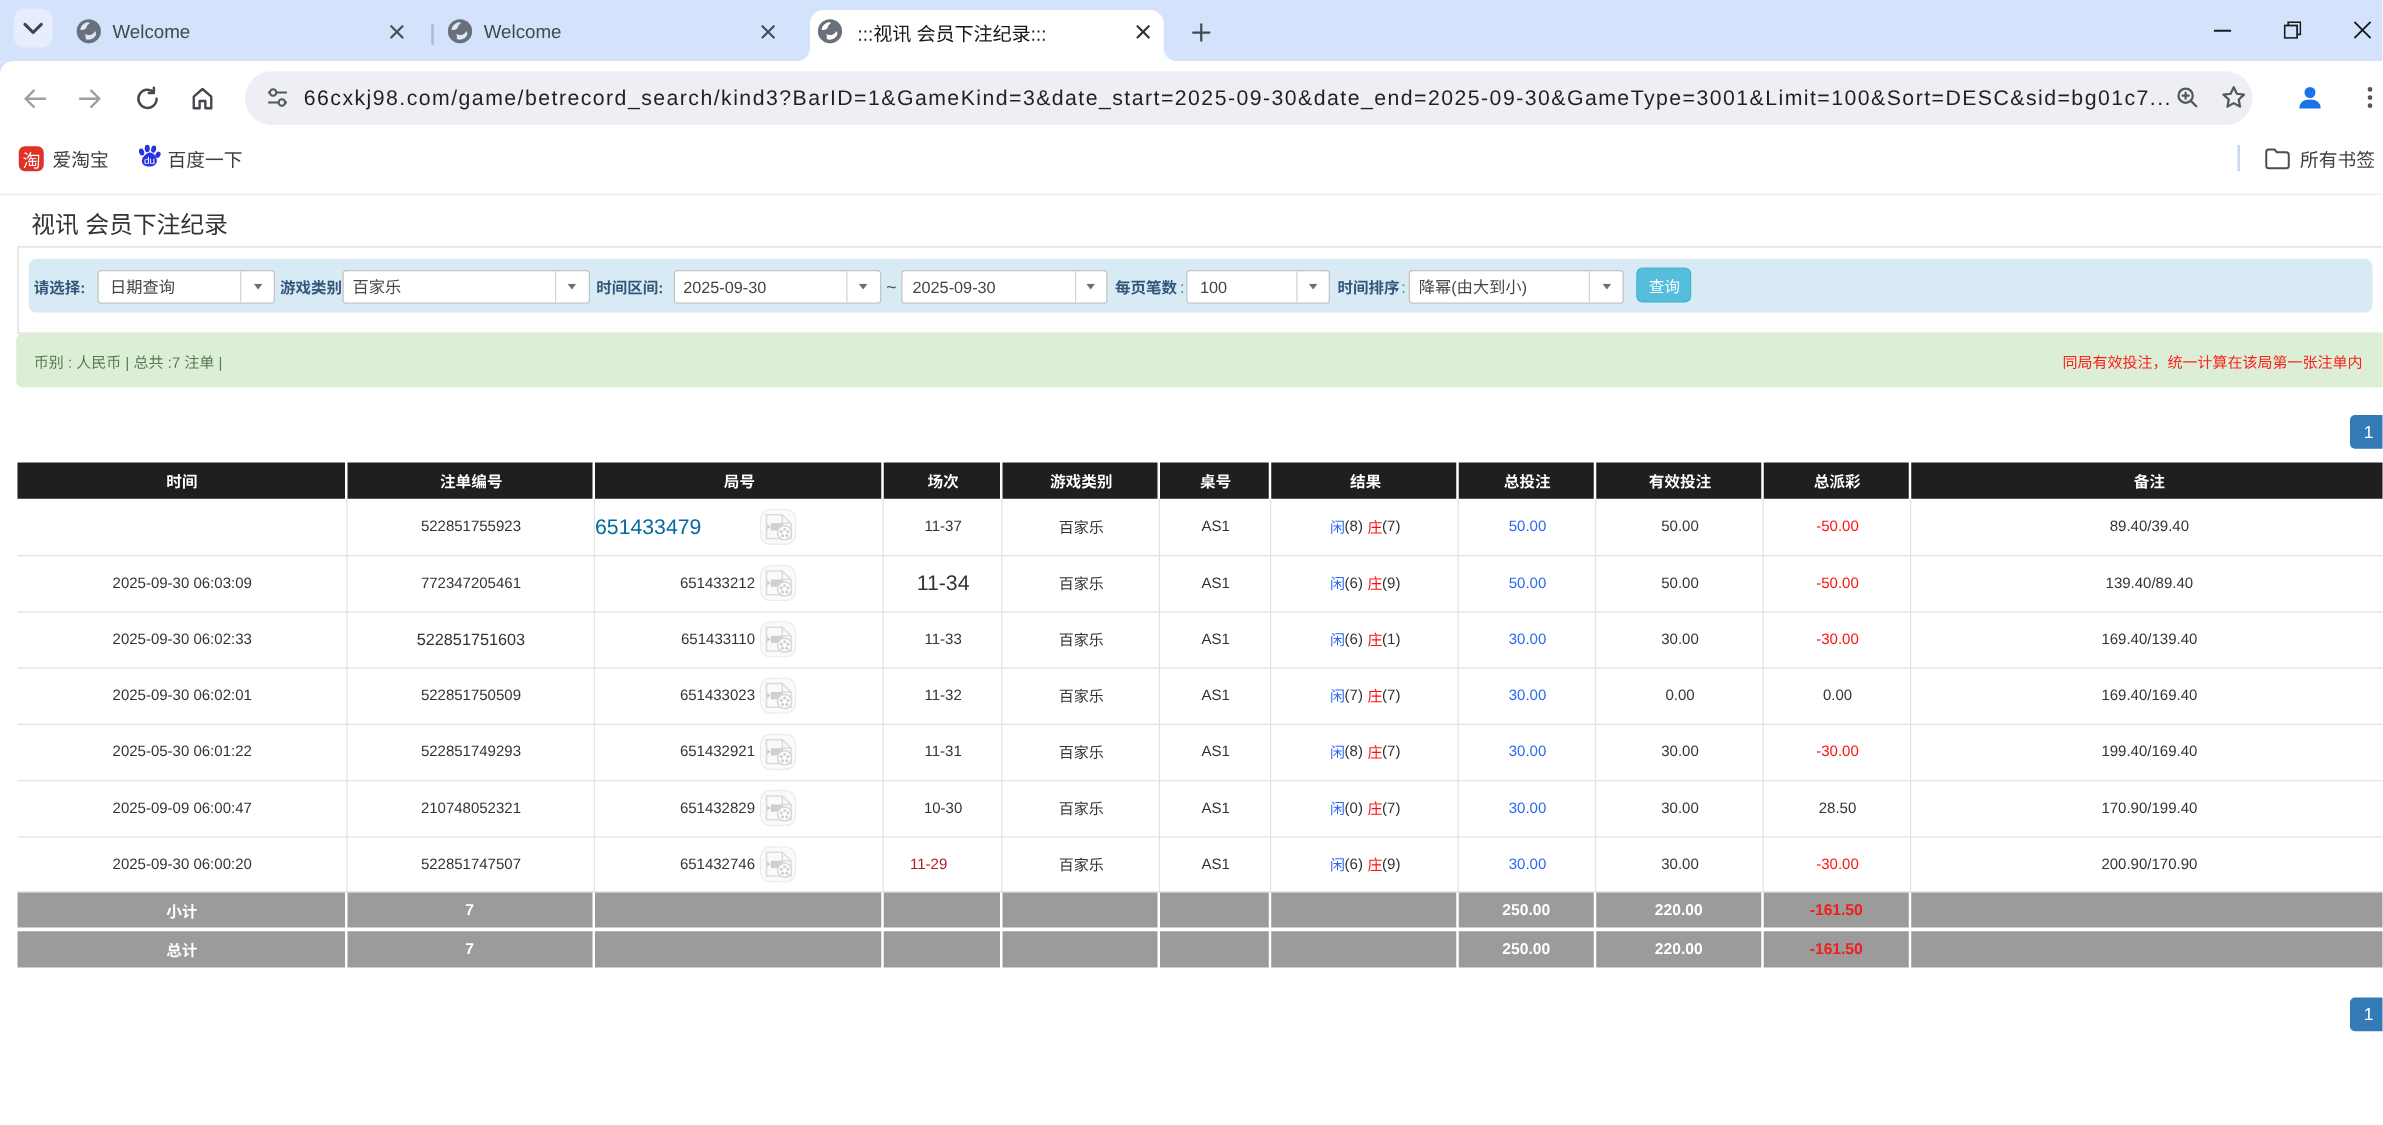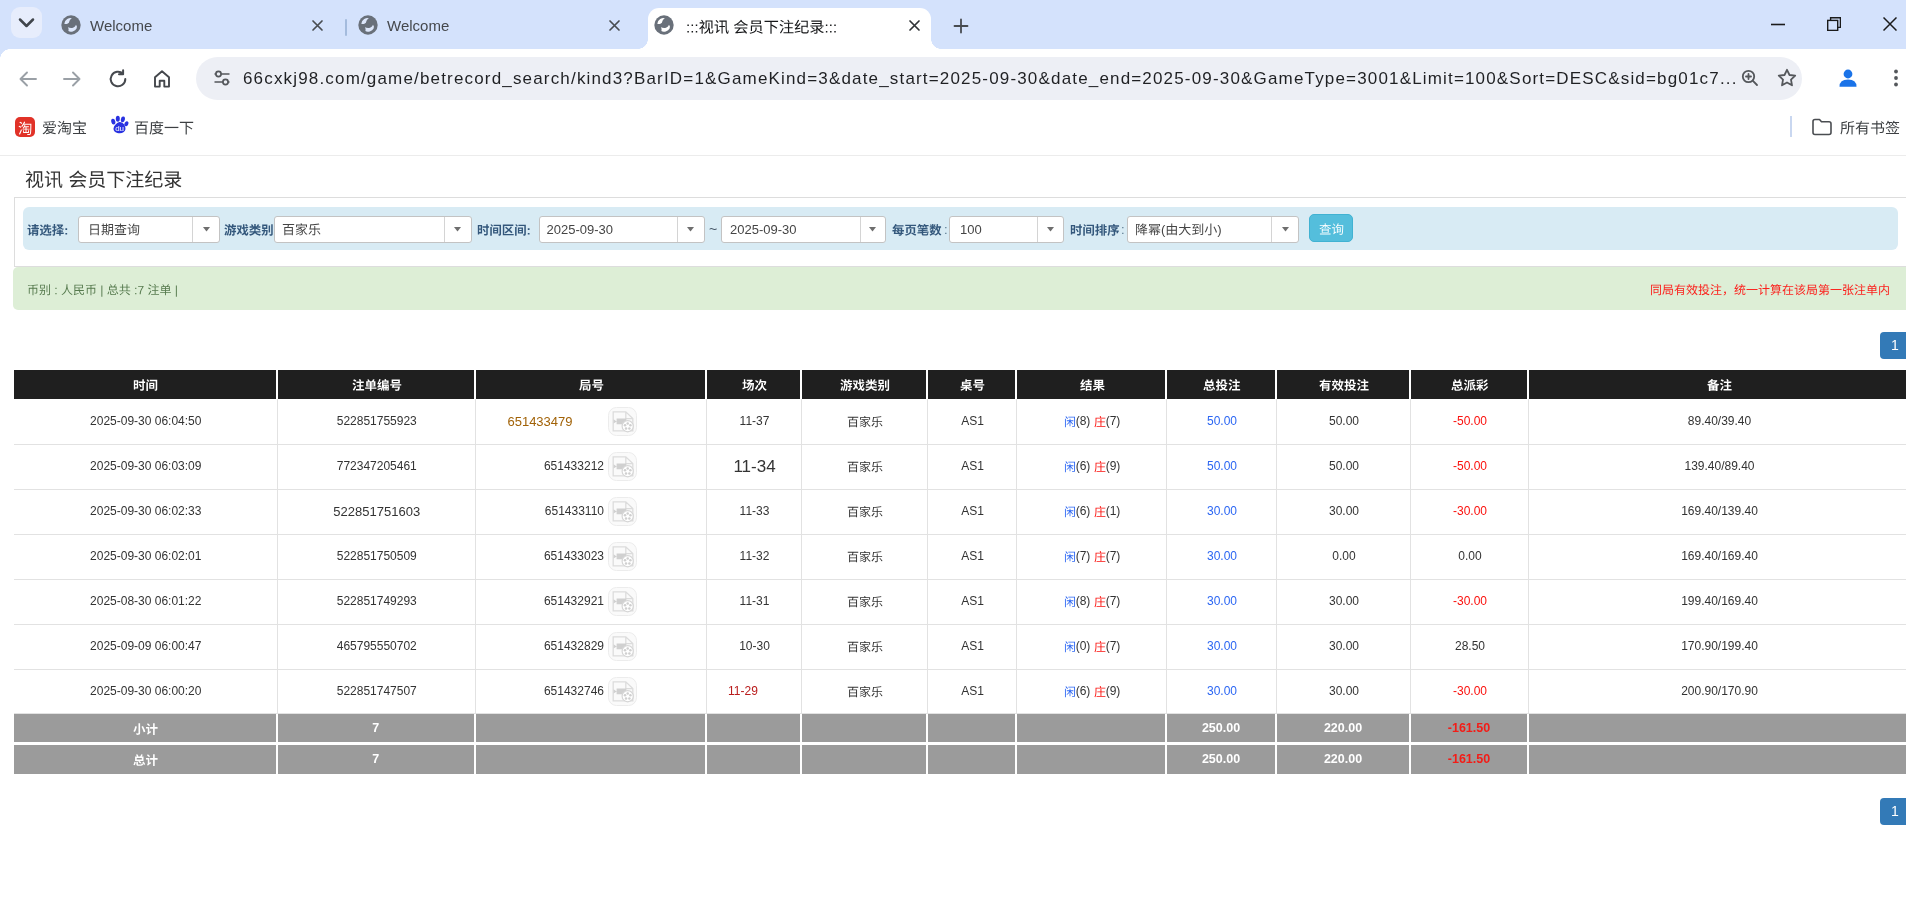--- a/index.html
+++ b/index.html
@@ -460,23 +460,22 @@
     <div style="position:absolute;left:1276px;top:399px;width:1px;height:315px;background:#e2e2e2"></div>
     <div style="position:absolute;left:1410px;top:399px;width:1px;height:315px;background:#e2e2e2"></div>
     <div style="position:absolute;left:1528px;top:399px;width:1px;height:315px;background:#e2e2e2"></div>
     <div style="position:absolute;left:14px;top:444px;width:1896px;height:1px;background:#e2e2e2"></div>
     <div style="position:absolute;left:14px;top:489px;width:1896px;height:1px;background:#e2e2e2"></div>
     <div style="position:absolute;left:14px;top:534px;width:1896px;height:1px;background:#e2e2e2"></div>
     <div style="position:absolute;left:14px;top:579px;width:1896px;height:1px;background:#e2e2e2"></div>
     <div style="position:absolute;left:14px;top:624px;width:1896px;height:1px;background:#e2e2e2"></div>
     <div style="position:absolute;left:14px;top:669px;width:1896px;height:1px;background:#e2e2e2"></div>
     <div style="position:absolute;left:14px;top:713px;width:1896px;height:1px;background:#e2e2e2"></div>
-    <div style="position:absolute;left:15px;top:399px;width:261.5px;height:45px;line-height:45px;font-size:12px;color:#333;text-align:center">2025-09-30 06:04:50</div>
     <div style="position:absolute;left:278.5px;top:399px;width:196.5px;height:45px;line-height:45px;font-size:12px;color:#333;text-align:center">522851755923</div>
-    <div style="position:absolute;left:476px;top:399px;width:128px;height:45px;line-height:45px;font-size:13px;color:#a16207;text-align:center">651433479</div>
+    <div style="position:absolute;left:476px;top:399px;width:128px;height:45px;line-height:45px;font-size:17px;color:#0369a1;text-align:left">651433479</div>
     <svg style="position:absolute;left:608px;top:407.0px;" width="29" height="29" viewBox="0 0 29 29">
       <rect x="0.5" y="0.5" width="28" height="28" rx="8" fill="#fafafa" stroke="#ececec"></rect>
       <path d="M5.2 4.8 H17.8 L24.8 11.6 V23.8 H5.2 Z M17.8 4.8 V11.6 H24.8" fill="none" stroke="#dcdcdc" stroke-width="1.3"></path>
       <path d="M8.6 11.5 H18.4 V17.3 H8.6 Z M8.6 14.4 L5.6 12.2 V16.6 Z" fill="#d0d0d0"></path>
       <circle cx="19.7" cy="19.2" r="5.6" fill="#fff" stroke="#d6d6d6" stroke-width="1.2"></circle>
       <g fill="#cfcfcf">
         <circle cx="19.7" cy="16.4" r="1.25"></circle>
         <circle cx="17" cy="18.3" r="1.25"></circle>
         <circle cx="18" cy="21.5" r="1.25"></circle>
         <circle cx="21.4" cy="21.5" r="1.25"></circle>
@@ -600,21 +599,21 @@
     </svg>
     <div style="position:absolute;left:1075.6669921875px;top:534px;width:40px;height:45px;line-height:45px;font-size:12px;color:#333">(7)</div>
     <svg style="position:absolute;left:1093.7px;top:549.3px;overflow:visible" width="14" height="15" fill="#fb100c">
       <use href="#g90" transform="translate(0.0 12.2) scale(0.012 -0.012)"></use>
     </svg>
     <div style="position:absolute;left:1105.6669921875px;top:534px;width:40px;height:45px;line-height:45px;font-size:12px;color:#333">(7)</div>
     <div style="position:absolute;left:1168px;top:534px;width:108px;height:45px;line-height:45px;font-size:12px;color:#2b66f3;text-align:center">30.00</div>
     <div style="position:absolute;left:1278px;top:534px;width:132px;height:45px;line-height:45px;font-size:12px;color:#333;text-align:center">0.00</div>
     <div style="position:absolute;left:1412px;top:534px;width:116px;height:45px;line-height:45px;font-size:12px;color:#333;text-align:center">0.00</div>
     <div style="position:absolute;left:1530px;top:534px;width:379px;height:45px;line-height:45px;font-size:12px;color:#333;text-align:center">169.40/169.40</div>
-    <div style="position:absolute;left:15px;top:579px;width:261.5px;height:45px;line-height:45px;font-size:12px;color:#333;text-align:center">2025-08-30 06:01:22</div>
+    <div style="position:absolute;left:15px;top:579px;width:261.5px;height:45px;line-height:45px;font-size:12px;color:#333;text-align:center">2025-05-30 06:01:22</div>
     <div style="position:absolute;left:278.5px;top:579px;width:196.5px;height:45px;line-height:45px;font-size:12px;color:#333;text-align:center">522851749293</div>
     <div style="position:absolute;left:476px;top:579px;width:128px;height:45px;line-height:45px;font-size:12px;color:#333;text-align:right">651432921</div>
     <svg style="position:absolute;left:608px;top:587.0px;" width="29" height="29" viewBox="0 0 29 29">
       <rect x="0.5" y="0.5" width="28" height="28" rx="8" fill="#fafafa" stroke="#ececec"></rect>
       <path d="M5.2 4.8 H17.8 L24.8 11.6 V23.8 H5.2 Z M17.8 4.8 V11.6 H24.8" fill="none" stroke="#dcdcdc" stroke-width="1.3"></path>
       <path d="M8.6 11.5 H18.4 V17.3 H8.6 Z M8.6 14.4 L5.6 12.2 V16.6 Z" fill="#d0d0d0"></path>
       <circle cx="19.7" cy="19.2" r="5.6" fill="#fff" stroke="#d6d6d6" stroke-width="1.2"></circle>
       <g fill="#cfcfcf">
         <circle cx="19.7" cy="16.4" r="1.25"></circle>
         <circle cx="17" cy="18.3" r="1.25"></circle>
@@ -636,21 +635,21 @@
     <div style="position:absolute;left:1075.6669921875px;top:579px;width:40px;height:45px;line-height:45px;font-size:12px;color:#333">(8)</div>
     <svg style="position:absolute;left:1093.7px;top:594.3px;overflow:visible" width="14" height="15" fill="#fb100c">
       <use href="#g90" transform="translate(0.0 12.2) scale(0.012 -0.012)"></use>
     </svg>
     <div style="position:absolute;left:1105.6669921875px;top:579px;width:40px;height:45px;line-height:45px;font-size:12px;color:#333">(7)</div>
     <div style="position:absolute;left:1168px;top:579px;width:108px;height:45px;line-height:45px;font-size:12px;color:#2b66f3;text-align:center">30.00</div>
     <div style="position:absolute;left:1278px;top:579px;width:132px;height:45px;line-height:45px;font-size:12px;color:#333;text-align:center">30.00</div>
     <div style="position:absolute;left:1412px;top:579px;width:116px;height:45px;line-height:45px;font-size:12px;color:#fb100c;text-align:center">-30.00</div>
     <div style="position:absolute;left:1530px;top:579px;width:379px;height:45px;line-height:45px;font-size:12px;color:#333;text-align:center">199.40/169.40</div>
     <div style="position:absolute;left:15px;top:624px;width:261.5px;height:45px;line-height:45px;font-size:12px;color:#333;text-align:center">2025-09-09 06:00:47</div>
-    <div style="position:absolute;left:278.5px;top:624px;width:196.5px;height:45px;line-height:45px;font-size:12px;color:#333;text-align:center">465795550702</div>
+    <div style="position:absolute;left:278.5px;top:624px;width:196.5px;height:45px;line-height:45px;font-size:12px;color:#333;text-align:center">210748052321</div>
     <div style="position:absolute;left:476px;top:624px;width:128px;height:45px;line-height:45px;font-size:12px;color:#333;text-align:right">651432829</div>
     <svg style="position:absolute;left:608px;top:632.0px;" width="29" height="29" viewBox="0 0 29 29">
       <rect x="0.5" y="0.5" width="28" height="28" rx="8" fill="#fafafa" stroke="#ececec"></rect>
       <path d="M5.2 4.8 H17.8 L24.8 11.6 V23.8 H5.2 Z M17.8 4.8 V11.6 H24.8" fill="none" stroke="#dcdcdc" stroke-width="1.3"></path>
       <path d="M8.6 11.5 H18.4 V17.3 H8.6 Z M8.6 14.4 L5.6 12.2 V16.6 Z" fill="#d0d0d0"></path>
       <circle cx="19.7" cy="19.2" r="5.6" fill="#fff" stroke="#d6d6d6" stroke-width="1.2"></circle>
       <g fill="#cfcfcf">
         <circle cx="19.7" cy="16.4" r="1.25"></circle>
         <circle cx="17" cy="18.3" r="1.25"></circle>
         <circle cx="18" cy="21.5" r="1.25"></circle>

